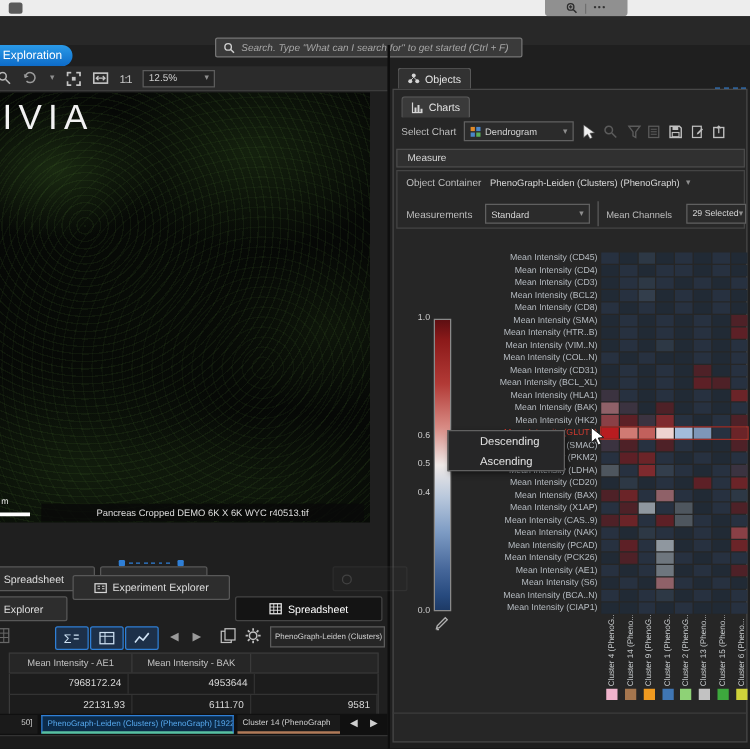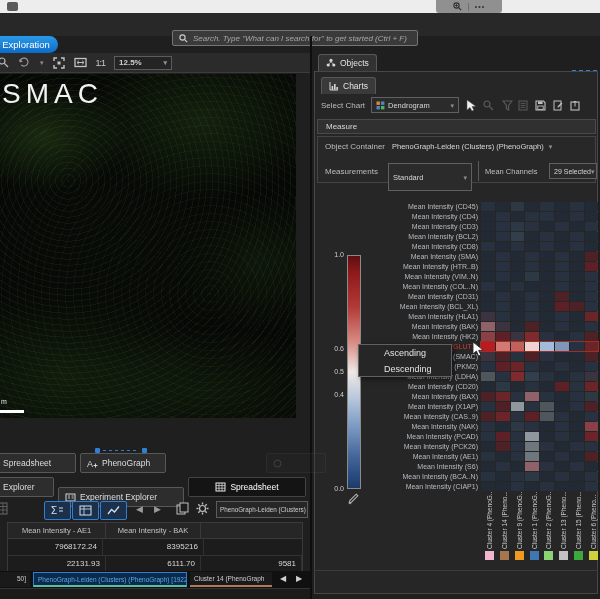--- a/index.html
+++ b/index.html
@@ -19,21 +19,21 @@
   .search-box{position:absolute;left:172px;top:17px;width:246px;height:16px;background:#3a3a3a;
     border:1px solid #757575;border-radius:2px;display:flex;align-items:center;padding:0 6px;gap:5px;box-sizing:border-box;}
   .search-ph{font-size:8px;font-style:italic;color:#a6a6a6;white-space:nowrap;overflow:hidden;}
   .exploration{position:absolute;left:-6px;top:36px;width:64px;height:17px;border-radius:0 10px 10px 0;
     background:linear-gradient(#2a9ae8,#0d6bc8);color:#fff;font-size:9.5px;display:flex;align-items:center;justify-content:center;}
   
   .viewer-toolbar{position:absolute;left:0;top:53px;width:310px;height:20px;background:#2b2b2b;border-bottom:1px solid #3c3c3c;
     display:flex;align-items:center;gap:9px;padding-left:2px;box-sizing:border-box;color:#b8b8b8;}
   .oneone{font-size:9px;color:#c8c8c8;font-weight:normal;letter-spacing:-1px;}
   .zoom-dd{width:58px;height:14px;border:1px solid #5c5c5c;background:#242424;color:#cfcfcf;font-size:8px;
-    display:flex;align-items:center;justify-content:space-between;padding:0 4px;box-sizing:border-box;font-weight:bold;}
+    display:flex;align-items:center;justify-content:space-between;padding:0 4px;box-sizing:border-box;}
   .caret{color:#8f8f8f;font-size:7px;line-height:7px;}
   .image-area{position:absolute;left:0;top:74px;width:296px;height:344px;overflow:hidden;
     background:
      radial-gradient(ellipse 120px 80px at 15% 18%, rgba(45,75,28,.50), transparent 70%),
      radial-gradient(ellipse 170px 110px at 68% 14%, rgba(38,64,24,.45), transparent 70%),
      radial-gradient(ellipse 190px 150px at 38% 52%, rgba(8,12,7,.95), transparent 75%),
      radial-gradient(ellipse 140px 95px at 88% 55%, rgba(32,52,20,.32), transparent 70%),
      radial-gradient(ellipse 210px 130px at 22% 88%, rgba(34,58,22,.42), transparent 70%),
      radial-gradient(ellipse 180px 90px at 70% 92%, rgba(30,50,20,.35), transparent 70%),
      #060806;}
@@ -175,21 +175,22 @@
         </svg>
     </span>
     <span class="oneone">1:1</span>
     <span class="zoom-dd">
       <span>12.5%</span>
       <span class="caret">▾</span>
     </span>
   </div>
 
   <div class="image-area">
-    <div class="viewer-logo">SMAC</div>
+    <div class="viewer-logo">IVIA</div>
+    <div class="caption-bar">Pancreas Cropped DEMO 6K X 6K WYC r40513.tif</div>
     <div class="scale-label">m</div>
     <div class="scale-bar"></div>
   </div>
 
   <div class="splitter">
     <span class="dot" style="left:0;"></span>
     <span class="dash"></span>
     <span class="dot" style="right:0;"></span>
   </div>
 
@@ -281,21 +282,21 @@
   <div class="measure-hd">
     <span>Measure</span>
   </div>
   <div class="measure-bd"></div>
   <div class="lbl" style="left:325px;top:142px;">Object Container</div>
   <div class="abs" style="left:392px;top:142px;display:flex;gap:5px;align-items:center;">
     <span class="val">PhenoGraph-Leiden (Clusters) (PhenoGraph)</span>
     <span class="caret">▾</span>
   </div>
   <div class="lbl" style="left:325px;top:167px;">Measurements</div>
-  <div class="dd" style="left:388px;top:163px;width:84px;height:28px;">
+  <div class="dd" style="left:388px;top:163px;width:84px;height:16px;">
     <span>Standard</span>
     <span class="caret">▾</span>
   </div>
   <div class="abs" style="left:478px;top:161px;width:1px;height:20px;background:#5a5a5a;"></div>
   <div class="lbl" style="left:485px;top:167px;font-size:7.5px;">Mean Channels</div>
   <div class="dd" style="left:549px;top:163px;width:48px;height:16px;font-size:7px;">
     <span>29 Selected</span>
     <span class="caret">▾</span>
   </div>
 
@@ -594,22 +595,22 @@
       <div class="cswatch" style="left: 559.25px; background: rgb(194, 194, 194);"></div>
       <div class="clabel" style="left: 573.1px;">Cluster 15 (Pheno...</div>
       <div class="cswatch" style="left: 574.1px; background: rgb(61, 168, 61);"></div>
       <div class="clabel" style="left: 587.95px;">Cluster 6 (Pheno...</div>
       <div class="cswatch" style="left: 588.95px; background: rgb(207, 210, 58);"></div>
     </div>
   <div class="hline-right"></div>
 
   <div class="context-menu">
     <div id="menu-items">
+        <div class="menu-item">Descending</div>
         <div class="menu-item">Ascending</div>
-        <div class="menu-item">Descending</div>
       </div>
   </div>
   <span class="cursor-arrow">
     <svg width="12" height="16" viewBox="0 0 12 16">
         <path d="M1 1 L1 13 L4.4 10 L6.6 15 L8.8 14 L6.6 9.4 L11 9 Z" fill="#fff" stroke="#222" stroke-width=".8"></path>
       </svg>
   </span>
 
   <div class="btab" style="left:-16px;top:453px;width:92px;padding-left:18px;">
     <span>Spreadsheet</span>
@@ -627,21 +628,21 @@
     <span class="tool-ic">
       <svg width="9" height="9" viewBox="0 0 9 9">
           <circle cx="4.5" cy="4.5" r="3.5" fill="none" stroke="#bbb" stroke-width="1"></circle>
         </svg>
     </span>
   </div>
 
   <div class="btab" style="left:-20px;top:477px;width:74px;padding-left:22px;">
     <span>Explorer</span>
   </div>
-  <div class="btab" style="left:58px;top:487px;width:126px;">
+  <div class="btab" style="left:58px;top:460px;width:126px;justify-content:center;">
     <span class="tool-ic">
       <svg width="11" height="10" viewBox="0 0 11 10">
           <rect x="1" y="2" width="9" height="7" fill="none" stroke="#d6d6d6" stroke-width="1"></rect>
           <path d="M3 4h2M3 6h2M6.6 4h2M6.6 6h2" stroke="#d6d6d6" stroke-width=".9"></path>
         </svg>
     </span>
     <span>Experiment Explorer</span>
   </div>
   <div class="btab active" style="left:188px;top:477px;width:118px;justify-content:center;">
     <span class="tool-ic">
@@ -704,21 +705,21 @@
 
   </div>
 
   <div id="table-head">
       <div class="thcell" style="width: 98px;">Mean Intensity - AE1</div>
       <div class="thcell" style="width: 95px;">Mean Intensity - BAK</div>
     </div>
   <div id="table-body">
       <div class="trow">
         <div class="tcell" style="width: 95px;">7968172.24</div>
-        <div class="tcell" style="width: 101px;">8395216</div>
+        <div class="tcell" style="width: 101px;">4953644</div>
       </div>
       <div class="trow">
         <div class="tcell" style="width: 98px;">22131.93</div>
         <div class="tcell" style="width: 95px;">6111.70</div>
         <div class="tcell" style="width: 101px;">9581</div>
       </div>
     </div>
 
   <div class="sheet-strip"></div>
   <div class="sheet-tab" style="left:0;width:30px;text-align:right;">

